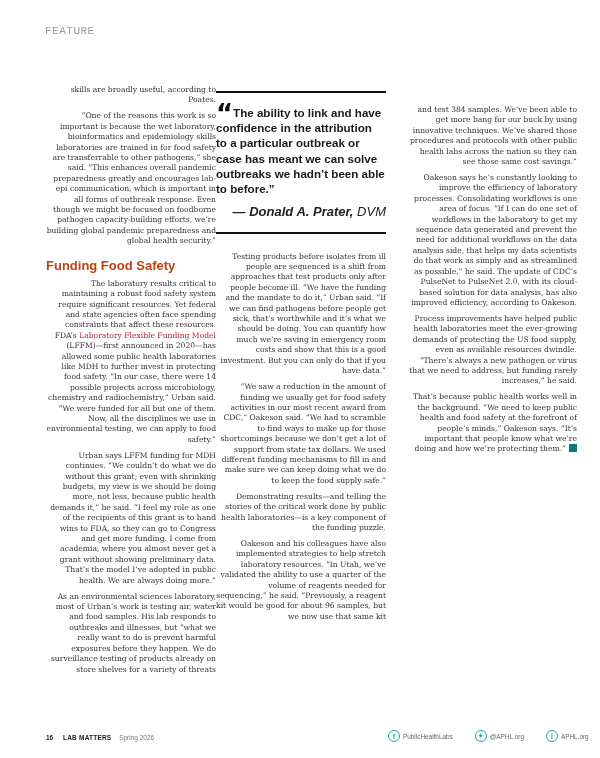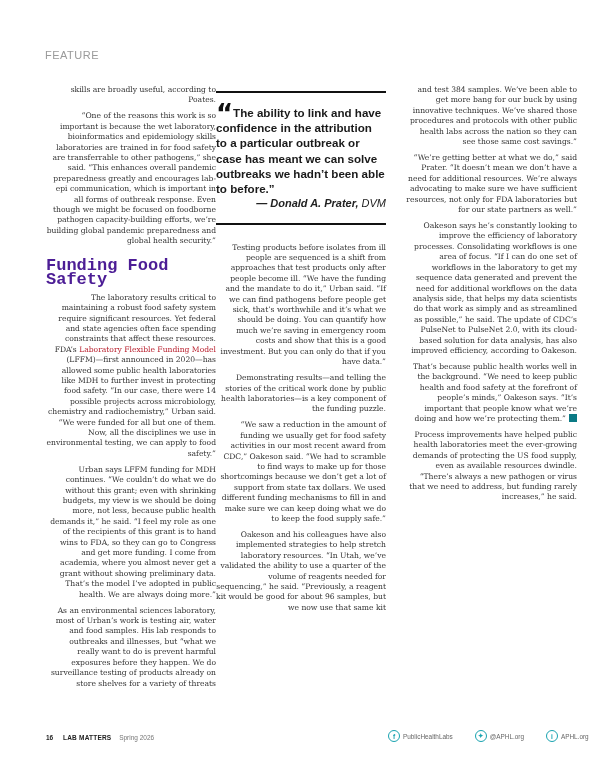--- a/index.html
+++ b/index.html
@@ -1,34 +1,34 @@
 <!DOCTYPE html>
 <html><head>
 <meta charset="utf-8">
 <style>
   html, body { margin:0; padding:0; background:#ffffff; }
   body { width:600px; height:758px; position:relative; overflow:hidden;
          font-family:"DejaVu Serif", serif; color:#2b2b2b; }
-  .section-label { position:absolute; left:45px; top:25px; font-family:Liberation Sans, sans-serif;
-         font-size:11px; letter-spacing:0.5px; color:#9a9a9a;margin-top:24px; }
+  .section-label { position:absolute; left:45px; top:25px; font-family:Liberation Mono, monospace;
+         font-size:11px; letter-spacing:0.5px; color:#9a9a9a; }
   .col { position:absolute; top:85px; font-size:7.6px; line-height:10.4px; color:#333; }
   .col p { margin:0 0 5.6px 0;text-align:right; }
   .col1 { left:46px; width:170px; }
   .col2 { left:216px; width:170px; }
-  .col3 { left:405px; width:172px; }
-  h2.subhead { font-family:Liberation Mono, monospace; font-weight:bold; font-size:17px;
-         color:#4c1d95; margin:12px 0 6px 0; line-height:14px; }
+  .col3 { left:405px; width:172px;margin-top:20px; }
+  h2.subhead { font-family:Liberation Sans, sans-serif; font-weight:bold; font-size:13px;
+         color:#c2410c; margin:12px 0 6px 0; line-height:14px; }
   .link { color:#b8202e; }
   .pullquote { border-top:2.5px solid #111; border-bottom:2.5px solid #111;
          padding:12px 0 14px 0; margin-bottom:18px; margin-top:6px; }
   .pq-text { font-family:"Liberation Sans", sans-serif; font-weight:bold; font-size:11.6px;
          line-height:15.2px; color:#1a1a1a; }
   .pq-mark { font-family:"DejaVu Sans", sans-serif; font-weight:bold; font-size:26px; line-height:10px;
          vertical-align:-6px; margin-right:3px; letter-spacing:-3px; color:#111; }
-  .pq-attr { font-family:"Liberation Sans", sans-serif; font-size:11px; text-align:right; margin-top:2px; color:#222; }
+  .pq-attr { font-family:"Liberation Sans", sans-serif; font-size:13px; text-align:right; margin-top:11px; color:#222; }
   .pq-attr .name { font-weight:bold; font-style:italic; }
   .pq-attr .cred { font-style:italic; }
   .end-mark { display:inline-block; width:8px; height:8px; background:#0b7a85; vertical-align:-1px; margin-left:3px; }
   .footer-left { position:absolute; left:46px; top:734px; font-family:"Liberation Sans", sans-serif; font-size:6.5px; color:#222; }
   .footer-left .pg { font-weight:bold; margin-right:8px; }
   .footer-left .mag { font-weight:bold; letter-spacing:0.2px; margin-right:6px; }
   .footer-left .issue { color:#777; }
   .footer-right { position:absolute; left:388px; top:730px; display:flex; gap:22px;
          font-family:"Liberation Sans", sans-serif; font-size:6.4px; color:#666; align-items:center; }
   .social { display:flex; align-items:center; gap:3px; }
@@ -48,31 +48,30 @@
   <p>Urban says LFFM funding for MDH continues. “We couldn’t do what we do without this grant; even with shrinking budgets, my view is we should be doing more, not less, because public health demands it,” he said. “I feel my role as one of the recipients of this grant is to hand wins to FDA, so they can go to Congress and get more funding. I come from academia, where you almost never get a grant without showing preliminary data. That’s the model I’ve adopted in public health. We are always doing more.”</p>
   <p>As an environmental sciences laboratory, most of Urban’s work is testing air, water and food samples. His lab responds to outbreaks and illnesses, but “what we really want to do is prevent harmful exposures before they happen. We do surveillance testing of products already on store shelves for a variety of threats</p>
 </div>
 
 <div class="col col2">
   <div class="pullquote">
     <div class="pq-text"><span class="pq-mark">“</span><span>The ability to link and have confidence in the attribution to a particular outbreak or case has meant we can solve outbreaks we hadn’t been able to before.”</span></div>
     <div class="pq-attr"><span class="name">— Donald A. Prater,</span> <span class="cred">DVM</span></div>
   </div>
   <p>Testing products before isolates from ill people are sequenced is a shift from approaches that test products only after people become ill. “We have the funding and the mandate to do it,” Urban said. “If we can find pathogens before people get sick, that’s worthwhile and it’s what we should be doing. You can quantify how much we’re saving in emergency room costs and show that this is a good investment. But you can only do that if you have data.”</p>
+  <p>“We saw a reduction in the amount of funding we usually get for food safety activities in our most recent award from CDC,” Oakeson said. “We had to scramble to find ways to make up for those shortcomings because we don’t get a lot of support from state tax dollars. We used different funding mechanisms to fill in and make sure we can keep doing what we do to keep the food supply safe.”</p>
   <p>Demonstrating results—and telling the stories of the critical work done by public health laboratories—is a key component of the funding puzzle.</p>
-  <p>“We saw a reduction in the amount of funding we usually get for food safety activities in our most recent award from CDC,” Oakeson said. “We had to scramble to find ways to make up for those shortcomings because we don’t get a lot of support from state tax dollars. We used different funding mechanisms to fill in and make sure we can keep doing what we do to keep the food supply safe.”</p>
   <p>Oakeson and his colleagues have also implemented strategies to help stretch laboratory resources. “In Utah, we’ve validated the ability to use a quarter of the volume of reagents needed for sequencing,” he said. “Previously, a reagent kit would be good for about 96 samples, but we now use that same kit</p>
 </div>
 
 <div class="col col3">
   <p>and test 384 samples. We’ve been able to get more bang for our buck by using innovative techniques. We’ve shared those procedures and protocols with other public health labs across the nation so they can see those same cost savings.”</p>
-  <p>“We’re getting better at what we do,” said Prater. “It doesn’t mean we don’t have a need for additional resources. We’re always advocating to make sure we have sufficient resources, not only for FDA laboratories but for our state partners as well.”</p>
   <p>Oakeson says he’s constantly looking to improve the efficiency of laboratory processes. Consolidating workflows is one area of focus. “If I can do one set of workflows in the laboratory to get my sequence data generated and prevent the need for additional workflows on the data analysis side, that helps my data scientists do that work as simply and as streamlined as possible,” he said. The update of CDC’s PulseNet to PulseNet 2.0, with its cloud-based solution for data analysis, has also improved efficiency, according to Oakeson.</p>
+  <p>Process improvements have helped public health laboratories meet the ever-growing demands of protecting the US food supply, even as available resources dwindle. “There’s always a new pathogen or virus that we need to address, but funding rarely increases,” he said.</p>
   <p><span>That’s because public health works well in the background. “We need to keep public health and food safety at the forefront of people’s minds,” Oakeson says. “It’s important that people know what we’re doing and how we’re protecting them.”</span><span class="end-mark"></span></p>
-  <p>Process improvements have helped public health laboratories meet the ever-growing demands of protecting the US food supply, even as available resources dwindle. “There’s always a new pathogen or virus that we need to address, but funding rarely increases,” he said.</p>
 </div>
 
 <div class="footer-left">
   <span class="pg">16</span>
   <span class="mag">LAB MATTERS</span>
   <span class="issue">Spring 2026</span>
 </div>
 
 <div class="footer-right">
   <div class="social">

